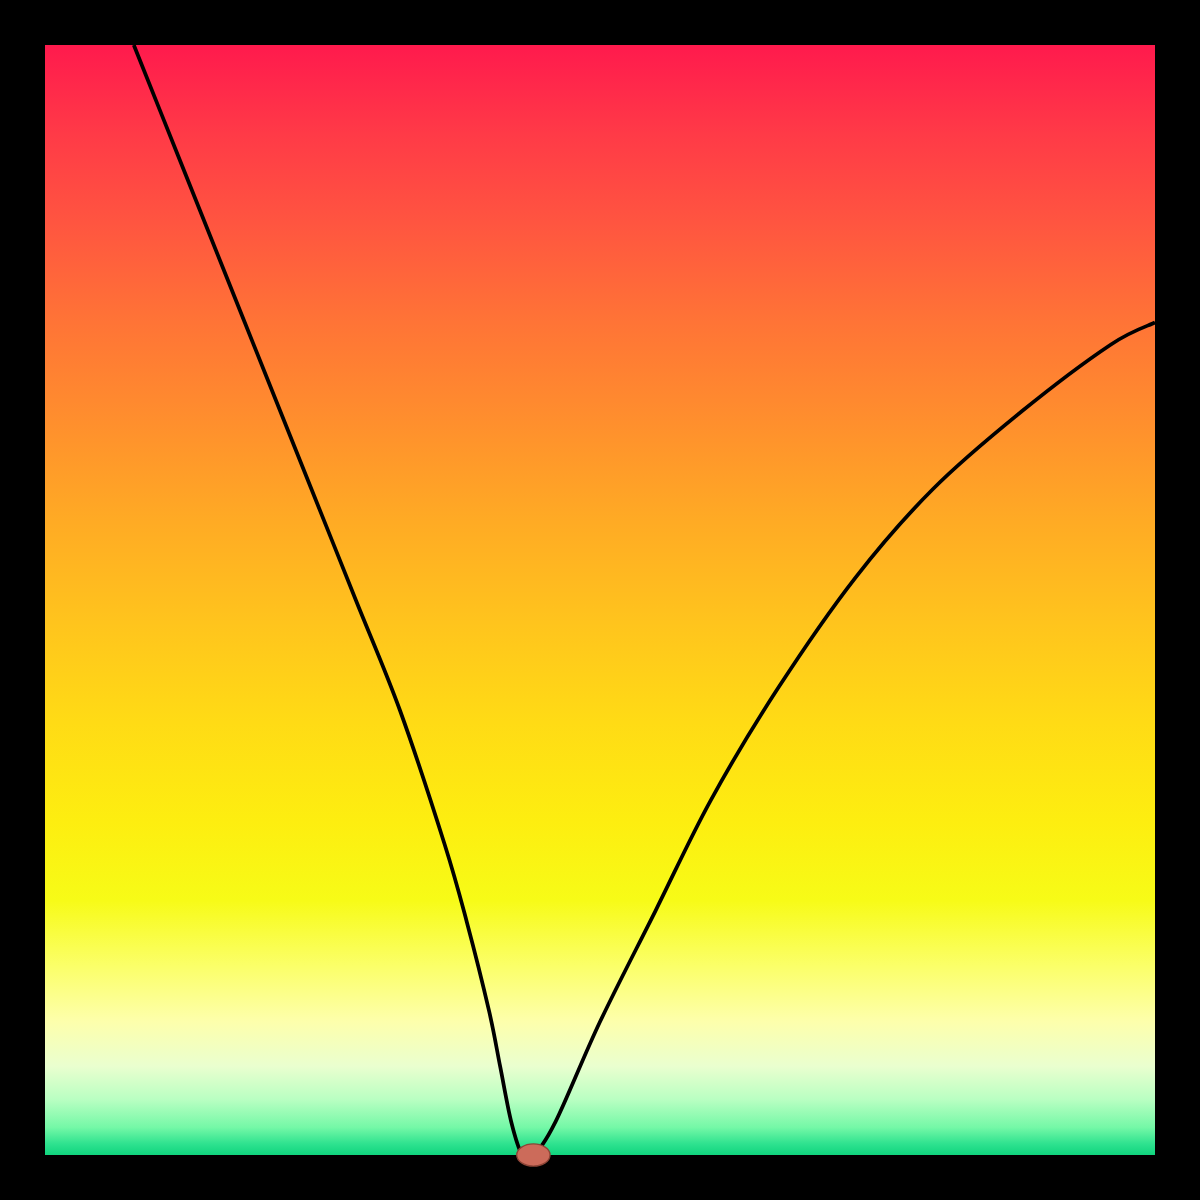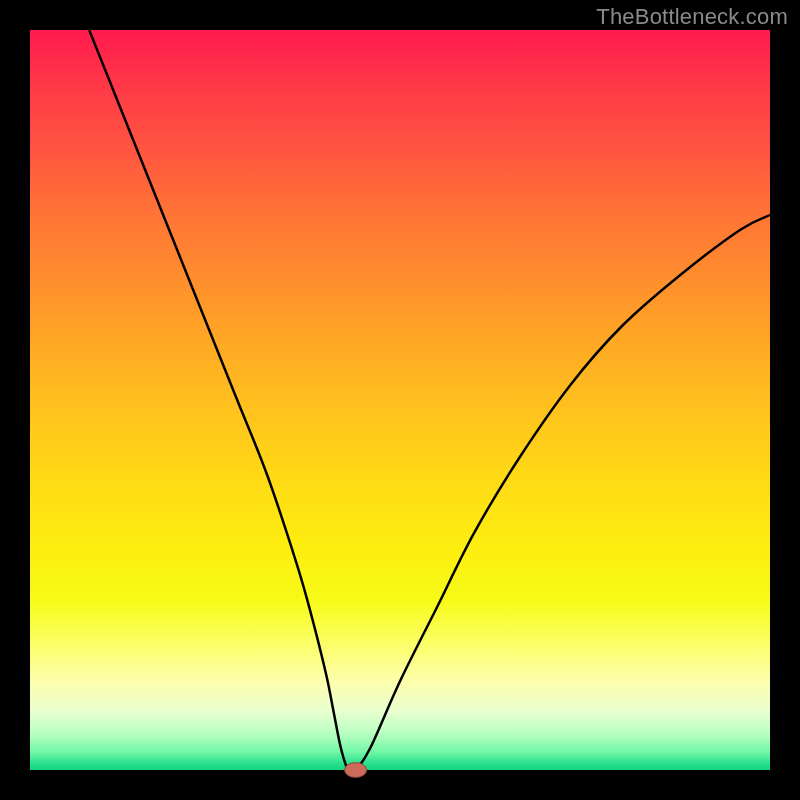--- a/index.html
+++ b/index.html
@@ -62,21 +62,20 @@
     left: 0;
     width: 740px;
     height: 740px;
     overflow: visible;
   }
 </style>
 </head>
 <body>
 
 <div class="frame">
-  <div class="watermark">TheBottleneck.com</div>
 
   <div class="plot">
     <svg class="curve" viewBox="0 0 100 100" preserveAspectRatio="none">
       <path fill="none" stroke="#000000" stroke-width="0.35" vector-effect="non-scaling-stroke" d="M 8.000 0.000 C 8.667 1.667, 10.667 6.667, 12.000 10.000 C 13.333 13.333, 14.667 16.667, 16.000 20.000 C 17.333 23.333, 18.667 26.667, 20.000 30.000 C 21.333 33.333, 22.667 36.667, 24.000 40.000 C 25.333 43.333, 26.667 46.667, 28.000 50.000 C 29.333 53.333, 30.667 56.333, 32.000 60.000 C 33.333 63.667, 35.000 68.833, 36.000 72.000 C 37.000 75.167, 37.333 76.500, 38.000 79.000 C 38.667 81.500, 39.500 84.833, 40.000 87.000 C 40.500 89.167, 40.667 90.333, 41.000 92.000 C 41.333 93.667, 41.667 95.667, 42.000 97.000 C 42.333 98.333, 42.667 99.500, 43.000 100.000 C 43.333 100.500, 43.500 100.500, 44.000 100.000 C 44.500 99.500, 45.000 99.000, 46.000 97.000 C 47.000 95.000, 48.500 91.167, 50.000 88.000 C 51.500 84.833, 53.333 81.333, 55.000 78.000 C 56.667 74.667, 58.167 71.333, 60.000 68.000 C 61.833 64.667, 63.833 61.333, 66.000 58.000 C 68.167 54.667, 70.667 51.000, 73.000 48.000 C 75.333 45.000, 77.500 42.500, 80.000 40.000 C 82.500 37.500, 85.333 35.167, 88.000 33.000 C 90.667 30.833, 94.000 28.333, 96.000 27.000 C 98.000 25.667, 99.333 25.333, 100.000 25.000" style="stroke-width: 2.5px;"></path>
       <ellipse fill="#cc6b5a" stroke="#8c4436" stroke-width="0.12" cx="44.000" cy="100.000" rx="1.5" ry="1"></ellipse>
     </svg>
   </div>
 </div>
 
 </body></html>

